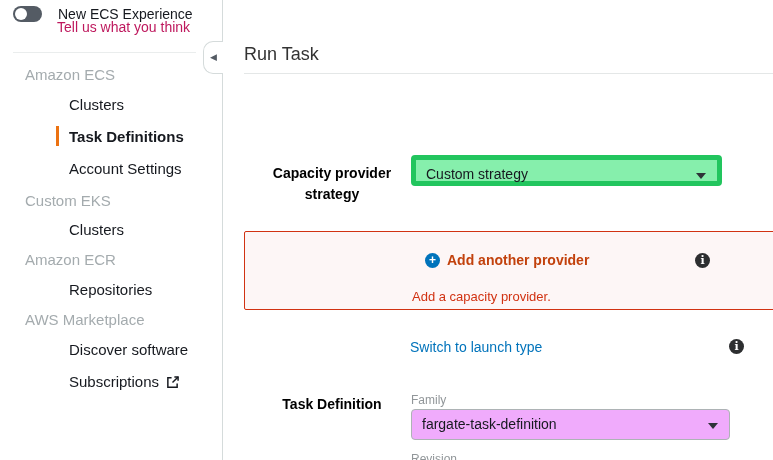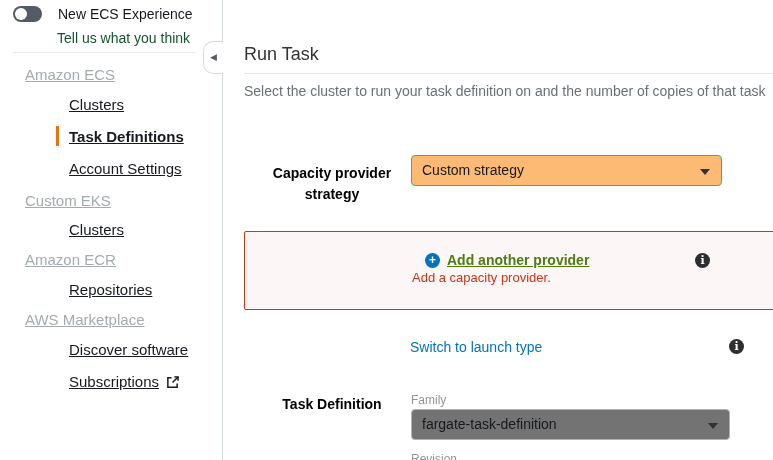--- a/index.html
+++ b/index.html
@@ -9,26 +9,26 @@
 
   
   .sidebar { position:absolute; left:0; top:0; width:223px; height:460px;
     background:#fff; border-right:1px solid #d5dbdb; }
   .toggle-row { position:absolute; left:13px; top:6px; display:flex; }
   .toggle { position:relative; width:29px; height:16px; border-radius:9px;
     background:#545b64; display:inline-block; cursor:pointer; }
   .toggle .knob { position:absolute; left:2px; top:2px; width:12px; height:12px;
     border-radius:50%; background:#fff; }
   .toggle-label { margin-left:16px; font-size:14px; color:#16191f; }
-  .feedback { position:absolute; left:57px; top:30px; font-size:14px;
-    color:#14532d; text-decoration:none; cursor:pointer; }
+  .feedback { position:absolute; left:57px; top:19px; font-size:14px;
+    color:#be185d; text-decoration:none; cursor:pointer; }
   .side-hr { position:absolute; left:13px; top:52px; width:183px;
     border:none; border-top:1px solid #eaeded; }
   .nav-row { position:absolute; left:0; width:222px; height:20px;
-    font-size:15px; line-height:18px; white-space:nowrap;text-decoration:underline; }
+    font-size:15px; line-height:18px; white-space:nowrap; }
   .nav-row.hdr { padding-left:25px; color:#a4abae; }
   .nav-row.itm { padding-left:37px; color:#16191f; cursor:pointer;margin-left:32px; }
   .nav-row.active { font-weight:bold; }
   .active-bar { position:absolute; left:24px; top:-2px; width:3px; height:20px;
     background:#ec7211; }
   .ext-icon { margin-left:7px; vertical-align:-1px; }
   .nav-flex { display:flex; align-items:center; }
 
   
   .collapse-tab { position:absolute; left:203px; top:41px; width:20px; height:33px;
@@ -50,38 +50,38 @@
     color:#000000; text-align:center; width:130px; left:44px; line-height:21px; }
   .cap-label { top:163px; }
   .td-label  { top:394px; }
 
   .select { position:absolute; height:31px; border-radius:4px; font-size:14px;
     line-height:29px; padding-left:10px; cursor:pointer; }
   .select .caret { position:absolute; right:11px; top:13px; width:0; height:0;
     border-left:5px solid transparent; border-right:5px solid transparent;
     border-top:6px solid #2e3338; }
   .select-capacity { left:188px; top:155px; width:311px;
-    background:#fdba74; border:1px solid #22c55e; }
+    background:#86efac; border:5px solid #22c55e; }
   .select-family { left:188px; top:409px; width:319px;
-    background:#737373; border:1px solid #adb3b5; }
+    background:#f0abfc; border:1px solid #adb3b5; }
 
   .error-box { position:absolute; left:21px; top:231px; width:562px; height:79px;
     background:#fdf6f6; border:1px solid #d13212; border-radius:2px; }
   .add-provider { position:absolute; left:180px; top:20px; display:flex;
     align-items:center; gap:7px; cursor:pointer; text-decoration:none; }
   .plus-icon { width:15px; height:15px; border-radius:50%; background:#0073bb;
     color:#fff; font-size:12px; font-weight:bold; line-height:15px;
     text-align:center; display:inline-block; }
-  .add-provider-text { font-size:14px; font-weight:bold; color:#4d7c0f;text-decoration:underline; }
+  .add-provider-text { font-size:14px; font-weight:bold; color:#c2410c; }
   .info-icon { width:15px; height:15px; border-radius:50%; background:#2d2e30;
     color:#fff; font-family:"DejaVu Serif", serif; font-weight:bold;
     font-size:11px; line-height:15px; text-align:center; display:inline-block;
     cursor:pointer; }
   .info-box { position:absolute; left:450px; top:21px; }
-  .error-text { position:absolute; left:167px; top:38px; font-size:13px;
+  .error-text { position:absolute; left:167px; top:57px; font-size:13px;
     color:#d13212; }
 
   .switch-link { position:absolute; left:187px; top:339px; font-size:14px;
     color:#0073bb; text-decoration:none; cursor:pointer; }
   .info-switch { position:absolute; left:506px; top:339px; }
 
   .sub-label { position:absolute; font-size:12px; color:#919699; }
   .family-label { left:188px; top:393px; }
   .revision-label { left:188px; top:452px; }
 </style>
@@ -123,21 +123,20 @@
     </div>
   </aside>
 
   <div class="collapse-tab">
     <span class="arrow">◀</span>
   </div>
 
   <main class="main">
     <h1 class="page-title">Run Task</h1>
     <hr class="title-hr">
-    <p class="page-desc">Select the cluster to run your task definition on and the number of copies of that task</p>
 
     <div class="field-label cap-label">Capacity provider strategy</div>
 
     <div class="select select-capacity">
       <span>Custom strategy</span>
       <span class="caret"></span>
     </div>
 
     <div class="error-box">
       <a class="add-provider">

